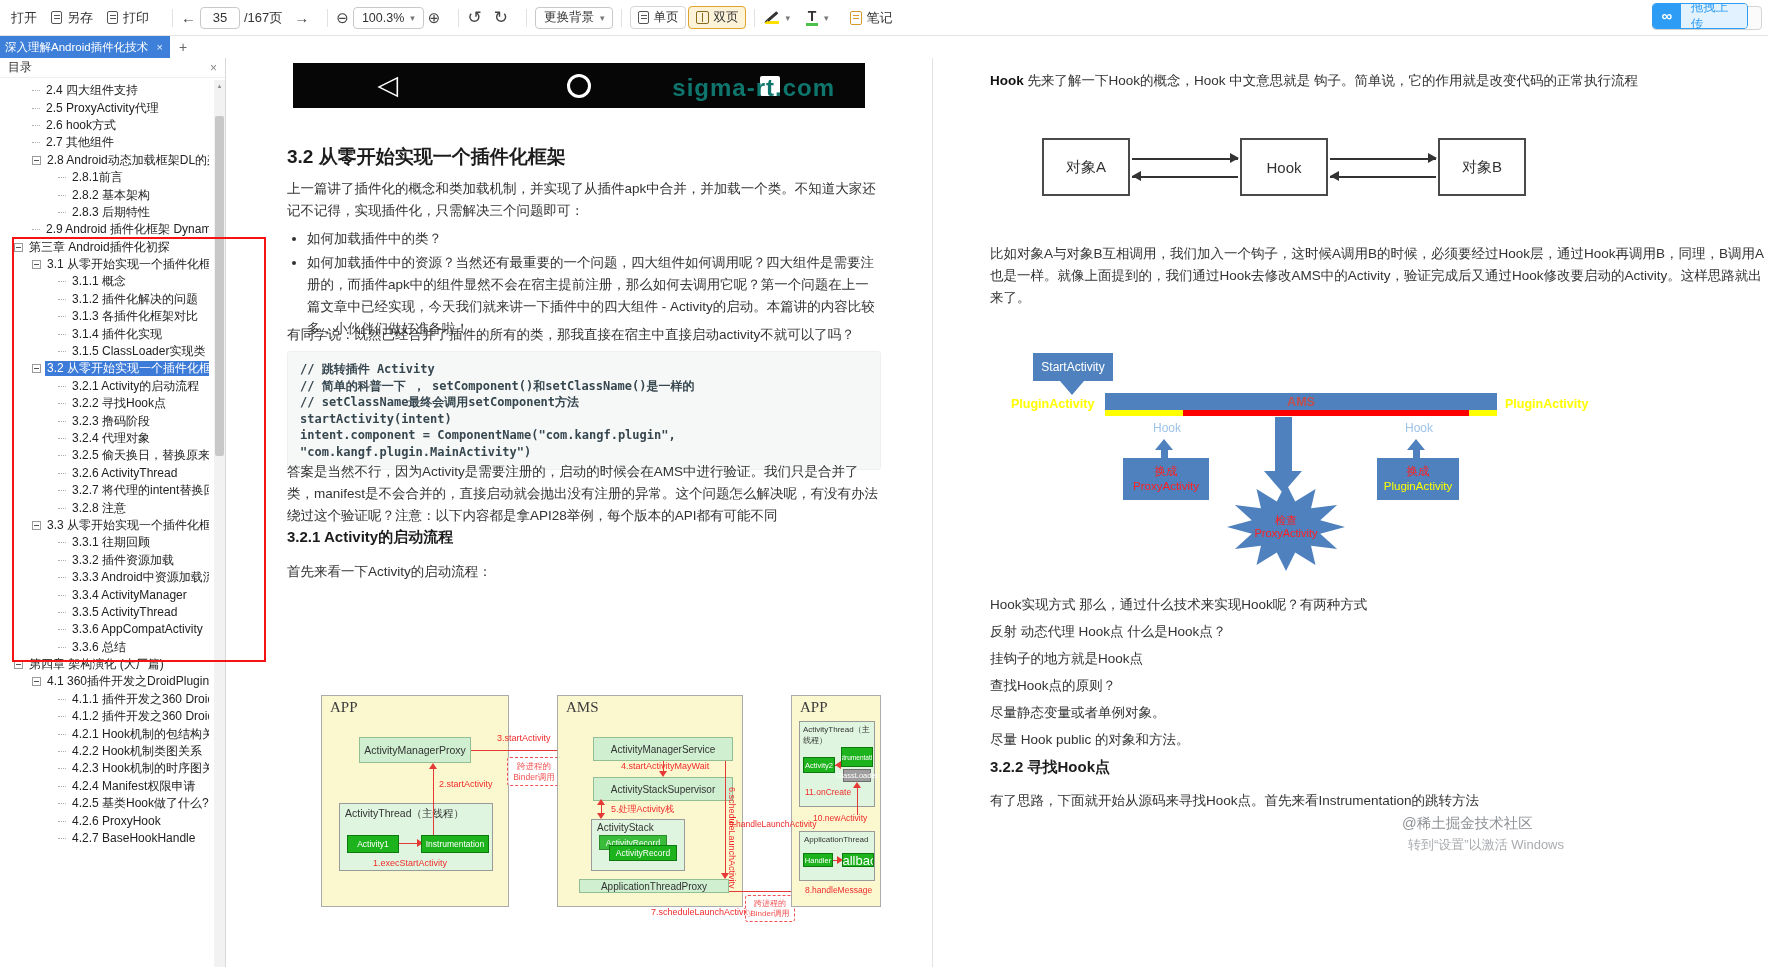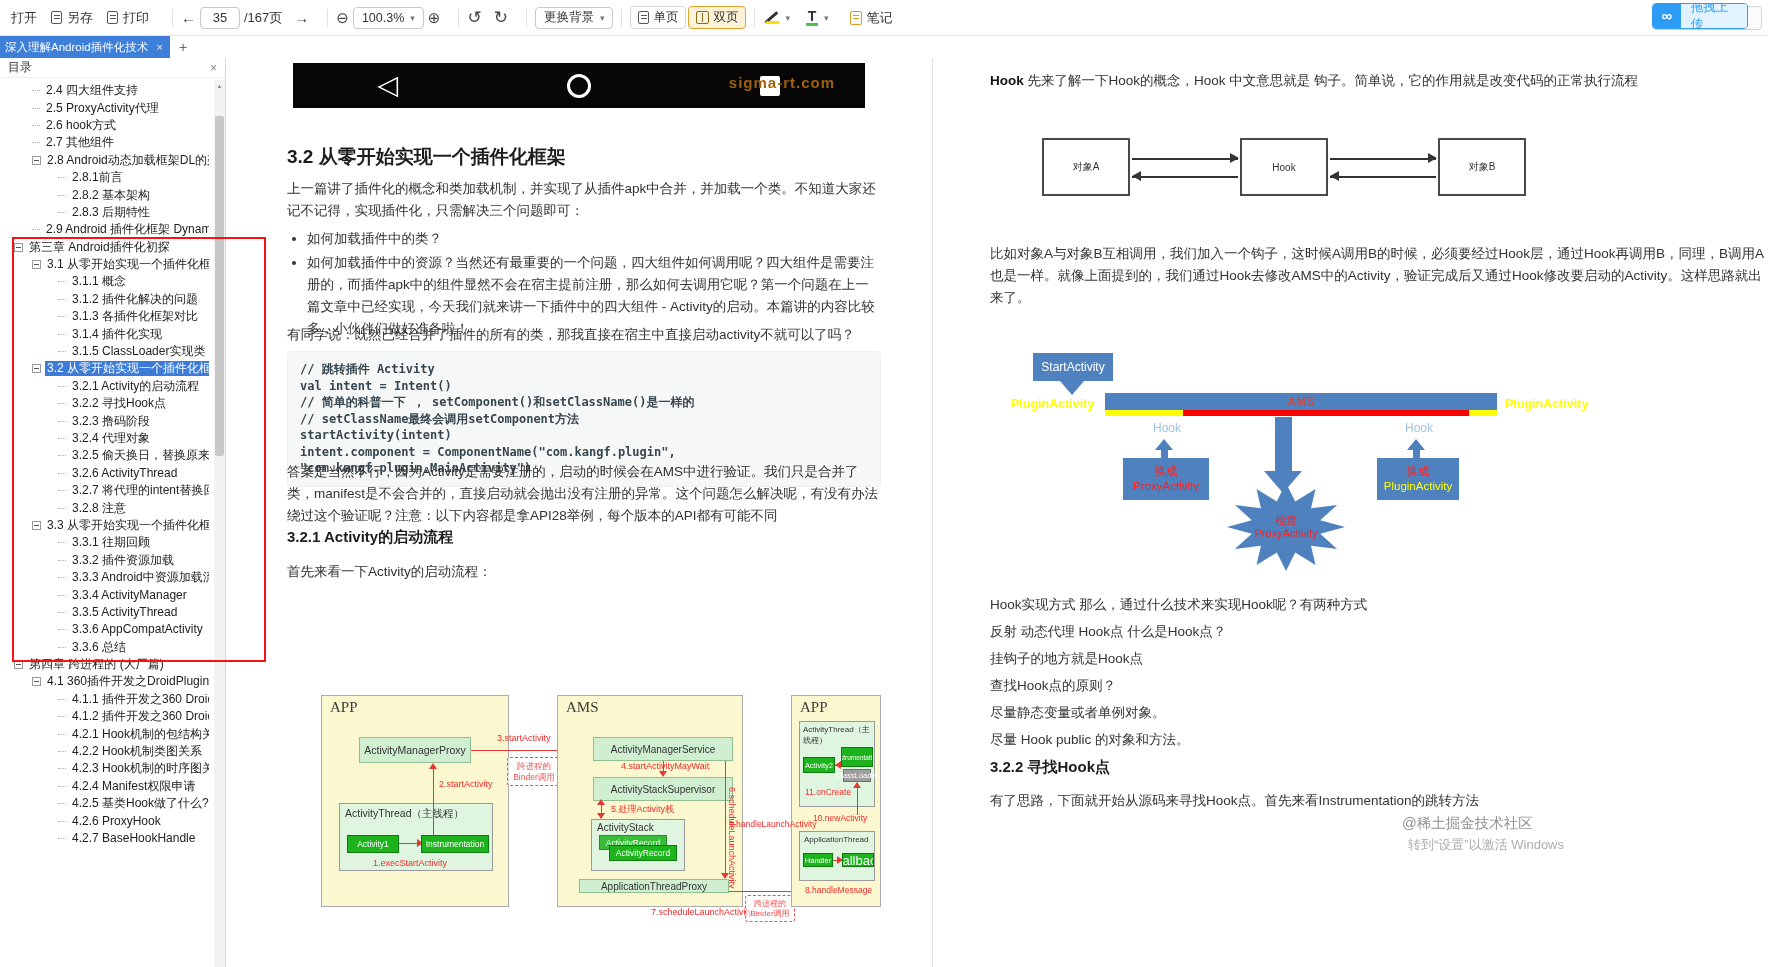--- a/index.html
+++ b/index.html
@@ -72,21 +72,21 @@
   .body-text { font-size:13.5px; line-height:22px; color:#333; }
 
   
   .red-annotation { position:absolute; left:12px; top:237px; width:254px; height:425px; border:2.5px solid #F51313; z-index:9; pointer-events:none; }
 
   
   .navbar-img { left:67px; top:5px; width:572px; height:45px; background:#060606; display:flex; align-items:center; justify-content:space-around; }
   .nav-back { color:#fff; font-size:27px; line-height:1; }
   .nav-home { width:24px; height:24px; border:3px solid #fff; border-radius:50%; }
   .nav-square { width:20px; height:20px; background:#fff; border-radius:2px; }
-  .nav-watermark { position:absolute; right:30px; top:11px; color:#a16207; font-size:15px; font-weight:bold; letter-spacing:1px;margin-left:24px; }
+  .nav-watermark { position:absolute; right:30px; top:11px; color:#0f766e; font-size:24px; font-weight:bold; letter-spacing:1px;margin-left:24px; }
   h2.sec { font-size:19px; font-weight:bold; color:#1c1c1c; }
   h3.sec { font-size:15px; font-weight:bold; color:#1c1c1c; }
   ul.blist { padding-left:20px; }
   ul.blist li { margin-bottom:2px; }
   .codeblock { background:#F6F7F7; border:1px solid #EFEFEF; border-radius:3px; padding:9px 12px;
     font-family:"DejaVu Sans Mono","Liberation Mono",monospace; font-size:12px; line-height:16.5px; color:#37474F; }
 
   
   .diag { left:95px; top:637px; width:560px; height:218px; font-family:"Liberation Sans","DejaVu Sans",sans-serif; }
   .ybox { position:absolute; background:#FBF8D0; border:1px solid #ABABAB; }
@@ -102,21 +102,21 @@
   .ar { position:absolute; width:0; height:0; border:4px solid transparent; }
   .ar.r { border-left:6px solid #E53935; border-right:none; }
   .ar.l { border-right:6px solid #E53935; border-left:none; }
   .ar.u { border-bottom:6px solid #E53935; border-top:none; }
   .ar.d { border-top:6px solid #E53935; border-bottom:none; }
   .l6rot { transform:rotate(90deg); transform-origin:left top; }
 
   
   .hookline b { color:#111; }
   .obj-row .obox { position:absolute; width:88px; height:58px; border:2px solid #4a4a4a; background:#fff;
-    display:flex; align-items:center; justify-content:center; font-size:10px; color:#333; }
+    display:flex; align-items:center; justify-content:center; font-size:15px; color:#333; }
   .blk-h { position:absolute; height:0; border-top:2px solid #333; }
   .blk-ar { position:absolute; width:0; height:0; border:5px solid transparent; }
   .blk-ar.r { border-left:9px solid #333; border-right:none; }
   .blk-ar.l { border-right:9px solid #333; border-left:none; }
 
   .rflow { left:779px; top:277px; width:566px; height:250px; }
   .fblue { position:absolute; background:#4E81BD; }
   .fbox { position:absolute; background:#4E81BD; color:#fff; display:flex; align-items:center; justify-content:center; font-size:12px; }
   .ylw { color:#FFFF00; font-weight:bold; }
   .hook-lbl { position:absolute; color:#9DC3E6; font-size:12px; }
@@ -426,21 +426,21 @@
 
           <div class="toc-item lv3">
 
             <span class="stub"></span>
             <span class="lbl">3.3.6 总结</span>
           </div>
 
           <div class="toc-item lv1 exp">
             <span class="twisty"></span>
 
-            <span class="lbl">第四章 跨进程的 (大厂篇)</span>
+            <span class="lbl">第四章 架构演化 (大厂篇)</span>
           </div>
 
           <div class="toc-item lv2 exp">
             <span class="twisty"></span>
 
             <span class="lbl">4.1 360插件开发之DroidPlugin</span>
           </div>
 
           <div class="toc-item lv3">
 
@@ -516,21 +516,20 @@
       <p class="abs body-text" style="left:61px; top:120px; width:594px;">上一篇讲了插件化的概念和类加载机制，并实现了从插件apk中合并，并加载一个类。不知道大家还记不记得，实现插件化，只需解决三个问题即可：</p>
       <ul class="abs body-text blist" style="left:61px; top:170px; width:594px;">
 
       <li>如何加载插件中的类？</li>
           <li>如何加载插件中的资源？当然还有最重要的一个问题，四大组件如何调用呢？四大组件是需要注册的，而插件apk中的组件显然不会在宿主提前注册，那么如何去调用它呢？第一个问题在上一篇文章中已经实现，今天我们就来讲一下插件中的四大组件 - Activity的启动。本篇讲的内容比较多，小伙伴们做好准备啦！</li>
         </ul>
       <p class="abs body-text" style="left:61px; top:266px; width:594px;">有同学说：既然已经合并了插件的所有的类，那我直接在宿主中直接启动activity不就可以了吗？</p>
       <div class="abs codeblock" style="left:61px; top:293px; width:594px;font-weight:bold;">
 
       <div class="code-line">// 跳转插件 Activity</div>
-          <div class="code-line">val intent = Intent()</div>
           <div class="code-line">// 简单的科普一下 ， setComponent()和setClassName()是一样的</div>
           <div class="code-line">// setClassName最终会调用setComponent方法</div>
           <div class="code-line">startActivity(intent)</div>
           <div class="code-line">intent.component = ComponentName("com.kangf.plugin", "com.kangf.plugin.MainActivity")</div>
         </div>
       <p class="abs body-text" style="left:61px; top:403px; width:594px;">答案是当然不行，因为Activity是需要注册的，启动的时候会在AMS中进行验证。我们只是合并了类，manifest是不会合并的，直接启动就会抛出没有注册的异常。这个问题怎么解决呢，有没有办法绕过这个验证呢？注意：以下内容都是拿API28举例，每个版本的API都有可能不同</p>
       <h3 class="abs sec" style="left:61px; top:470px;">3.2.1 Activity的启动流程</h3>
       <p class="abs body-text" style="left:61px; top:503px;">首先来看一下Activity的启动流程：</p>
 
       <div class="abs diag">

